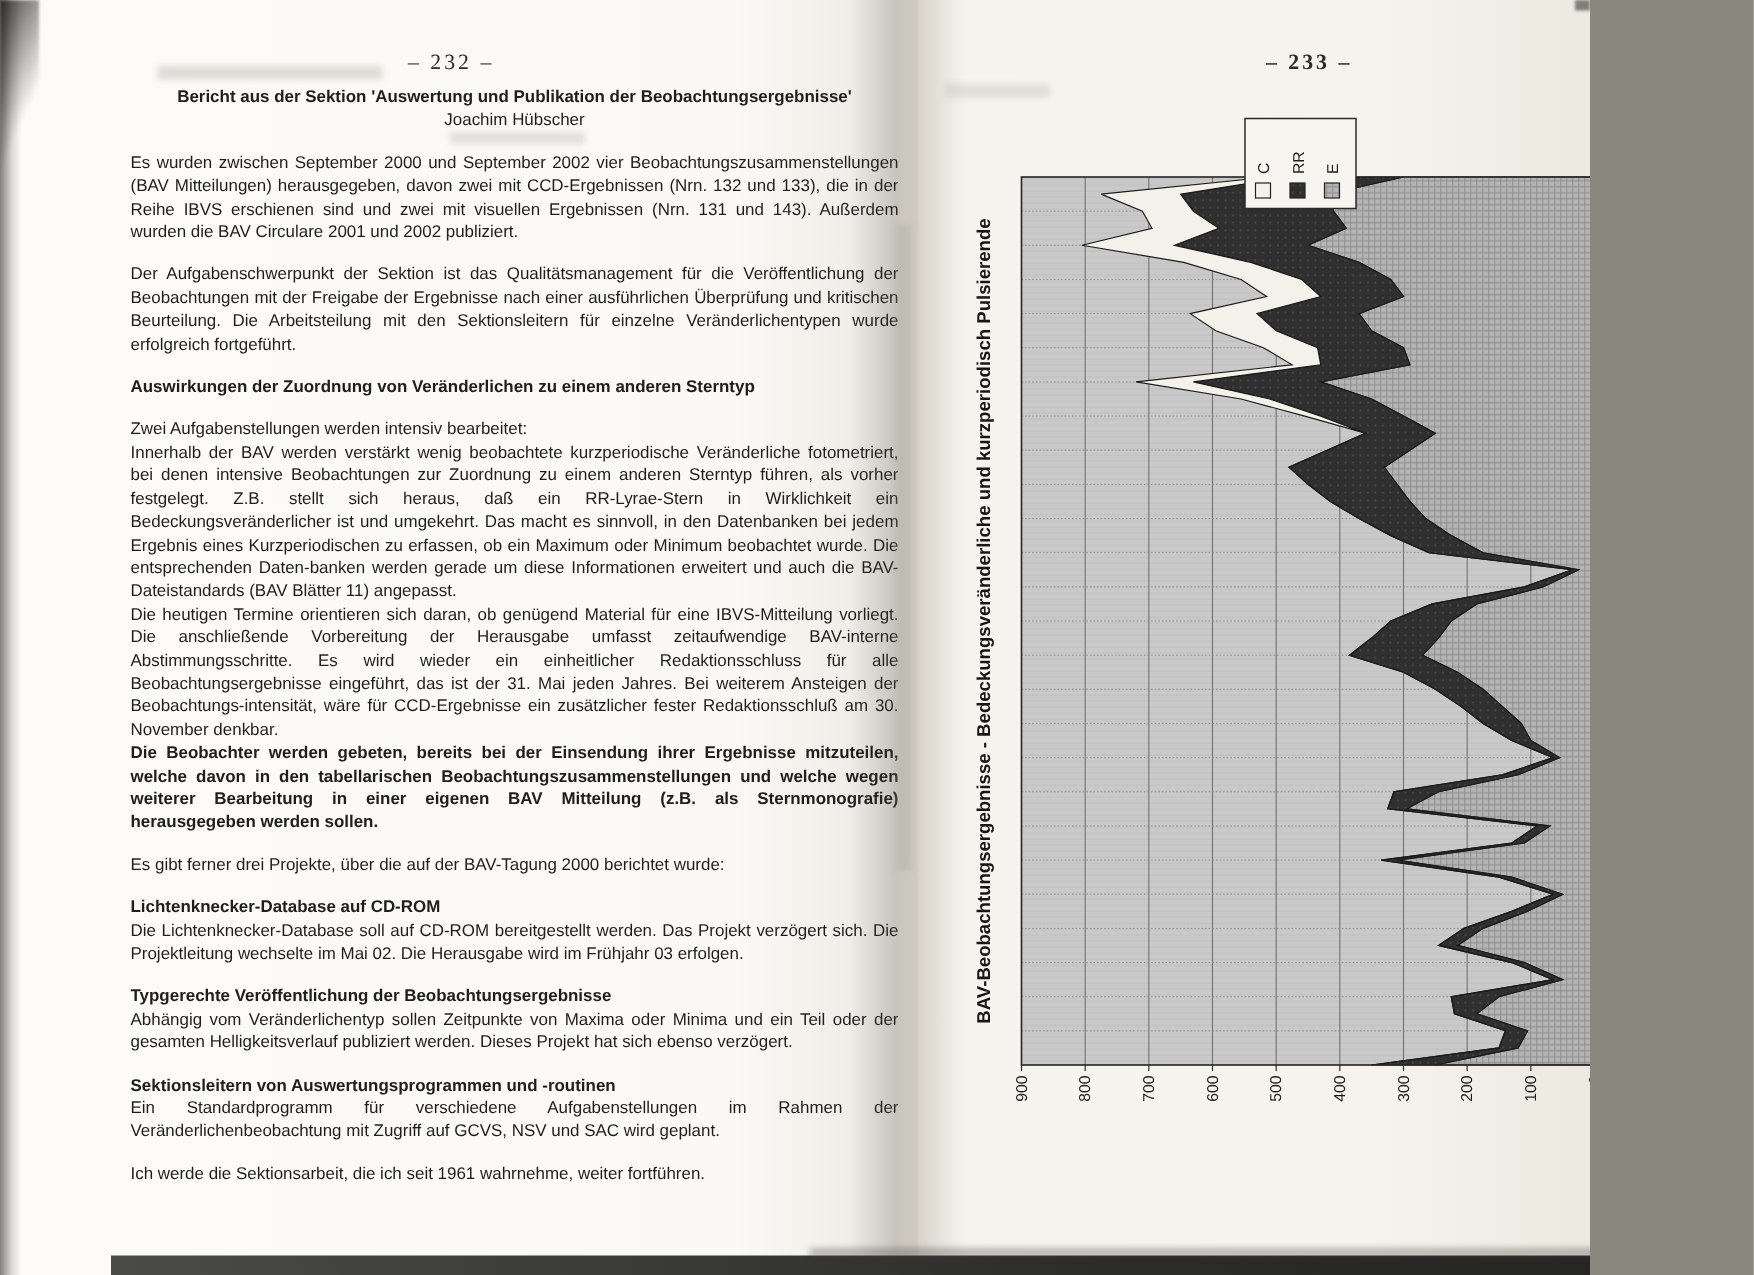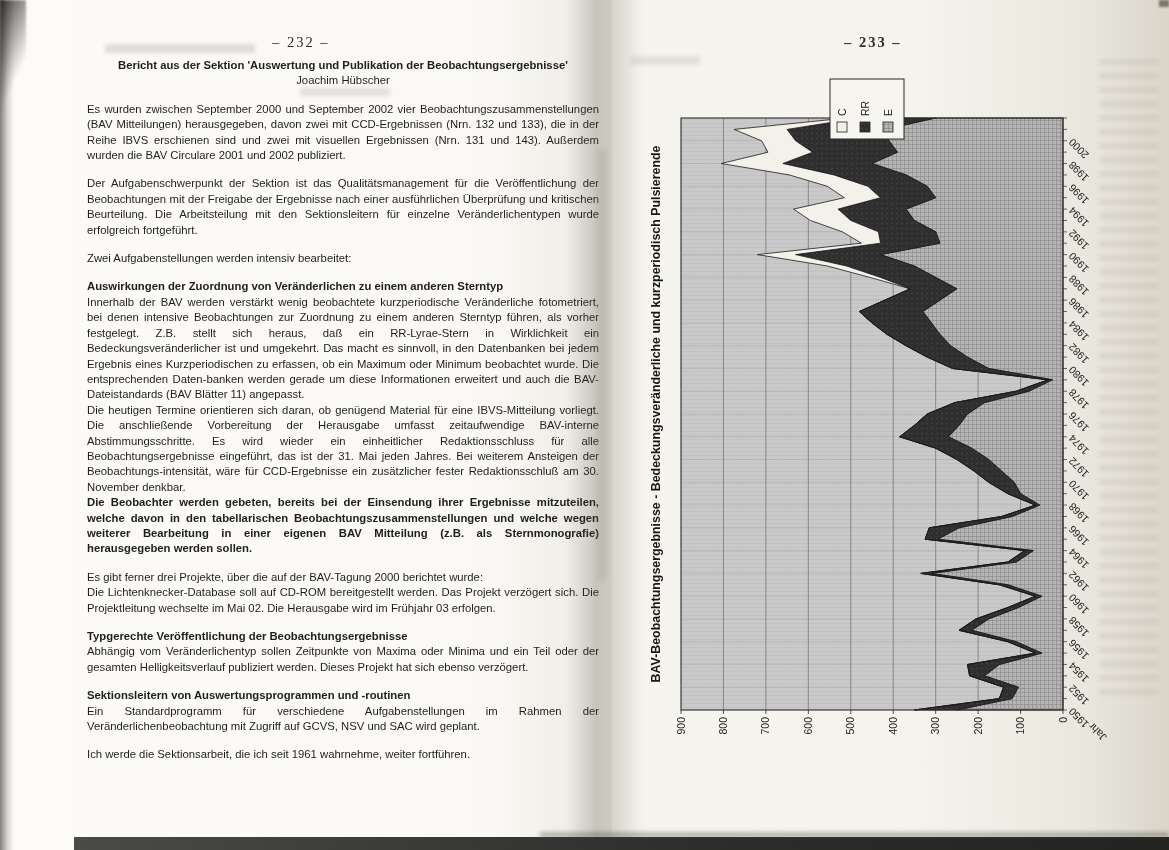--- a/index.html
+++ b/index.html
@@ -1,16 +1,16 @@
 <!DOCTYPE html>
 <html><head>
 <meta charset="utf-8">
 <style>
   html,body{margin:0;padding:0;background:#8a877f;}
-  #scan{position:relative;width:1169px;height:850px;overflow:hidden;background:#f6f4ee;
+  #scan{position:relative;width:1060px;height:850px;overflow:hidden;background:#f6f4ee;
         font-family:"Liberation Sans",sans-serif;color:#222;}
   
   .page{position:absolute;top:0;height:850px;}
   #left-page{left:0;width:612px;background:linear-gradient(to right,#fcfbf8 0%,#faf9f5 80%,#eceae3 97%,#e0ddd4 100%);}
   #right-page{left:612px;width:557px;background:linear-gradient(to right,#e8e5dc 0%,#f6f4ee 5%,#f5f3ec 55%,#eae7de 85%,#d9d5c9 100%);}
   .page-num{position:absolute;top:34px;font-family:"Liberation Serif",serif;font-size:14.5px;
             letter-spacing:2px;color:#2a2a2a;white-space:nowrap;}
   #left-page .page-num{left:272px;}
   #right-page .page-num{left:232px;font-weight:bold;}
   
@@ -51,26 +51,27 @@
 <div id="scan">
 
   <div class="page" id="left-page">
     <div class="page-num">– 232 –</div>
     <div id="text-column">
       <p class="doc-title">Bericht aus der Sektion 'Auswertung und Publikation der Beobachtungsergebnisse'</p>
       <p class="doc-author">Joachim Hübscher</p>
 
     <p class="blk pg">Es wurden zwischen September 2000 und September 2002 vier Beobachtungszusammenstellungen (BAV Mitteilungen) herausgegeben, davon zwei mit CCD-Ergebnissen (Nrn. 132 und 133), die in der Reihe IBVS erschienen sind und zwei mit visuellen Ergebnissen (Nrn. 131 und 143). Außerdem wurden die BAV Circulare 2001 und 2002 publiziert.</p>
         <p class="blk pg">Der Aufgabenschwerpunkt der Sektion ist das Qualitätsmanagement für die Veröffentlichung der Beobachtungen mit der Freigabe der Ergebnisse nach einer ausführlichen Überprüfung und kritischen Beurteilung. Die Arbeitsteilung mit den Sektionsleitern für einzelne Veränderlichentypen wurde erfolgreich fortgeführt.</p>
+        <p class="blk h">Auswirkungen der Zuordnung von Veränderlichen zu einem anderen Sterntyp</p>
         <p class="blk pg">Zwei Aufgabenstellungen werden intensiv bearbeitet:</p>
-        <p class="blk h">Auswirkungen der Zuordnung von Veränderlichen zu einem anderen Sterntyp</p>
         <p class="blk p">Innerhalb der BAV werden verstärkt wenig beobachtete kurzperiodische Veränderliche fotometriert, bei denen intensive Beobachtungen zur Zuordnung zu einem anderen Sterntyp führen, als vorher festgelegt. Z.B. stellt sich heraus, daß ein RR-Lyrae-Stern in Wirklichkeit ein Bedeckungsveränderlicher ist und umgekehrt. Das macht es sinnvoll, in den Datenbanken bei jedem Ergebnis eines Kurzperiodischen zu erfassen, ob ein Maximum oder Minimum beobachtet wurde. Die entsprechenden Daten-banken werden gerade um diese Informationen erweitert und auch die BAV-Dateistandards (BAV Blätter 11) angepasst.</p>
         <p class="blk p">Die heutigen Termine orientieren sich daran, ob genügend Material für eine IBVS-Mitteilung vorliegt. Die anschließende Vorbereitung der Herausgabe umfasst zeitaufwendige BAV-interne Abstimmungsschritte. Es wird wieder ein einheitlicher Redaktionsschluss für alle Beobachtungsergebnisse eingeführt, das ist der 31. Mai jeden Jahres. Bei weiterem Ansteigen der Beobachtungs-intensität, wäre für CCD-Ergebnisse ein zusätzlicher fester Redaktionsschluß am 30. November denkbar.</p>
         <p class="blk pb">Die Beobachter werden gebeten, bereits bei der Einsendung ihrer Ergebnisse mitzuteilen, welche davon in den tabellarischen Beobachtungszusammenstellungen und welche wegen weiterer Bearbeitung in einer eigenen BAV Mitteilung (z.B. als Sternmonografie) herausgegeben werden sollen.</p>
         <p class="blk pg">Es gibt ferner drei Projekte, über die auf der BAV-Tagung 2000 berichtet wurde:</p>
+        <p class="blk h">Lichtenknecker-Database auf CD-ROM</p>
         <p class="blk p">Die Lichtenknecker-Database soll auf CD-ROM bereitgestellt werden. Das Projekt verzögert sich. Die Projektleitung wechselte im Mai 02. Die Herausgabe wird im Frühjahr 03 erfolgen.</p>
         <p class="blk h">Typgerechte Veröffentlichung der Beobachtungsergebnisse</p>
         <p class="blk p">Abhängig vom Veränderlichentyp sollen Zeitpunkte von Maxima oder Minima und ein Teil oder der gesamten Helligkeitsverlauf publiziert werden. Dieses Projekt hat sich ebenso verzögert.</p>
         <p class="blk h">Sektionsleitern von Auswertungsprogrammen und -routinen</p>
         <p class="blk p">Ein Standardprogramm für verschiedene Aufgabenstellungen im Rahmen der Veränderlichenbeobachtung mit Zugriff auf GCVS, NSV und SAC wird geplant.</p>
         <p class="blk pg">Ich werde die Sektionsarbeit, die ich seit 1961 wahrnehme, weiter fortführen.</p>
       </div>
   </div>
 
   <div class="page" id="right-page">

